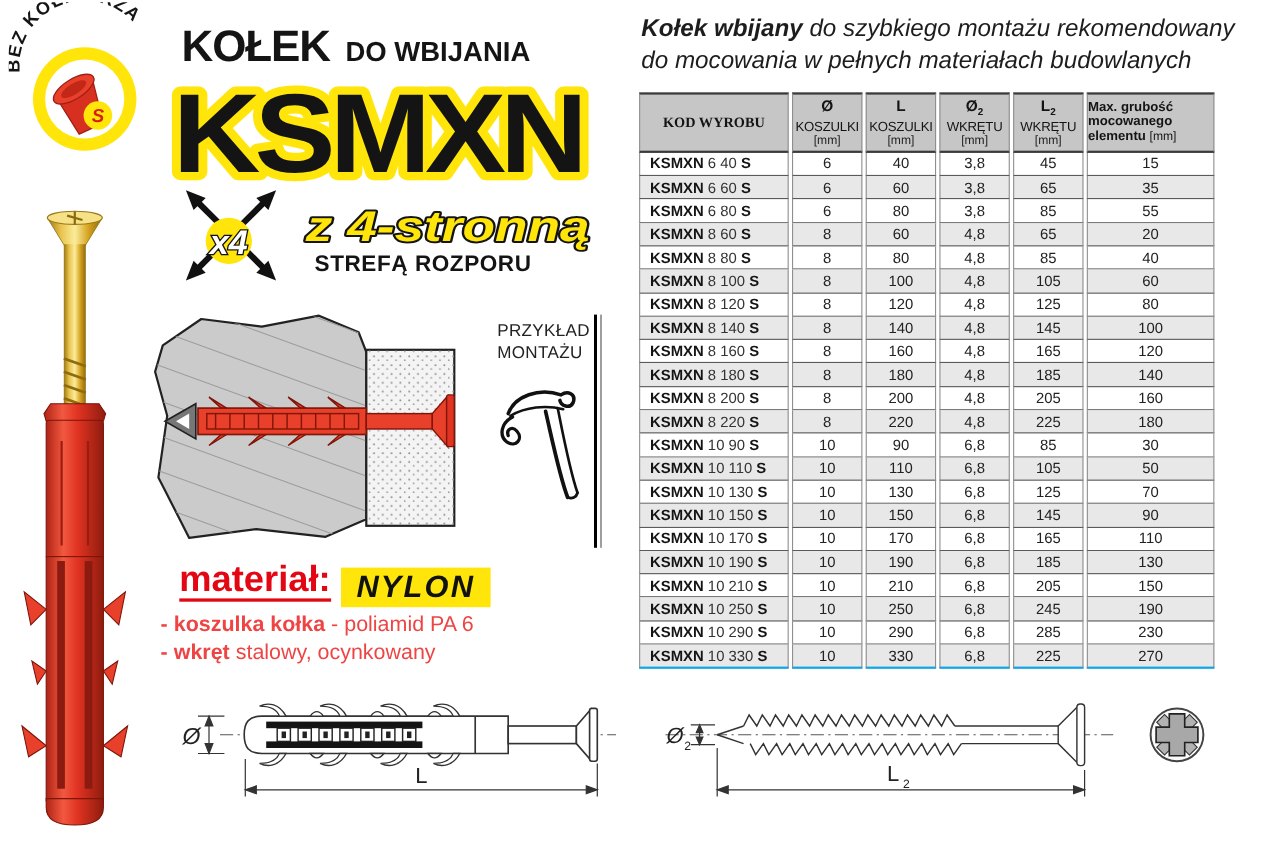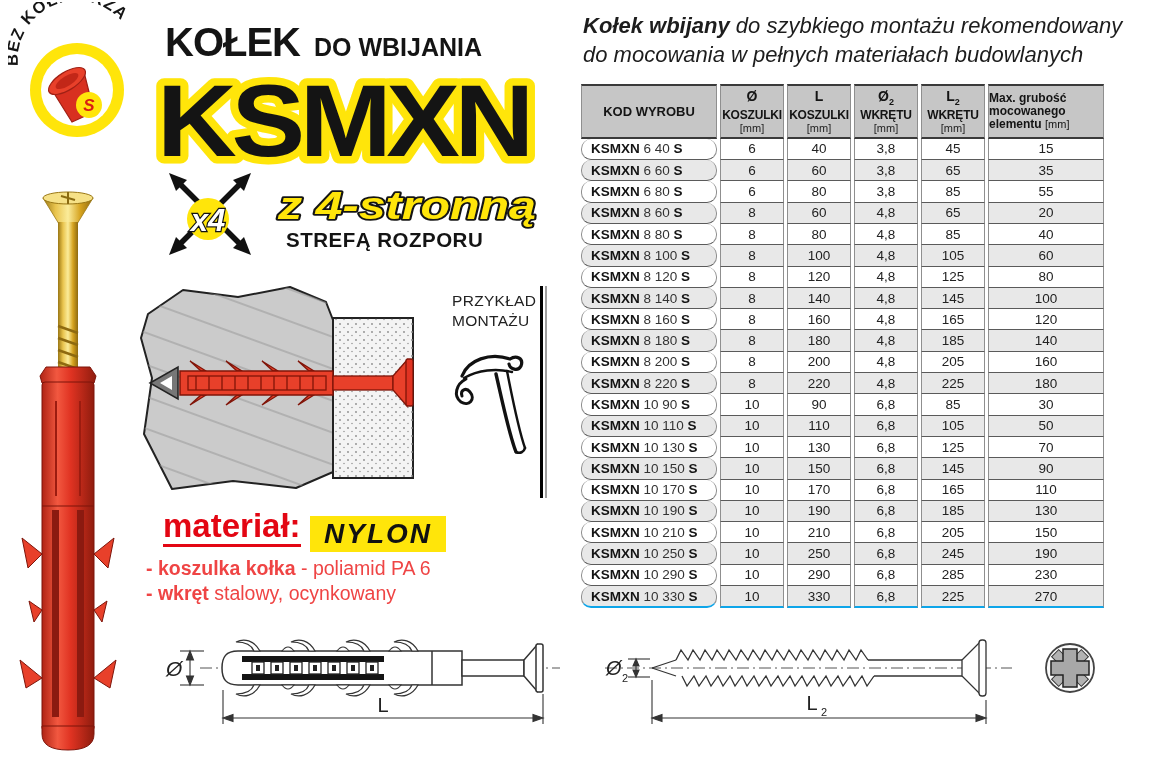--- a/index.html
+++ b/index.html
@@ -30,27 +30,27 @@
   .intro b{font-weight:700;}
 
   
   .spec-table{left:578px;top:84px;border-collapse:separate;border-spacing:3px 0;table-layout:fixed;}
   .spec-table th,.spec-table td{border-left:1px solid #8f8f8f;border-right:1px solid #8f8f8f;}
   .spec-table th{background:#c6c6c6;border-top:2px solid #3a3a3a;border-bottom:2px solid #3a3a3a;
                  padding:3px 0;vertical-align:middle;height:42px;}
   .spec-table td{border-bottom:1px solid #5a5a5a;height:20.3px;padding:0;font-size:13.5px;color:#222;}
   .spec-table tbody tr:nth-child(even) td{background:#e8e8e8;}
   .spec-table tbody tr:last-child td{border-bottom:2px solid #0ea5e9;}
-  .spec-table td.code{text-align:left;padding-left:9px;white-space:nowrap;color:#333;border-radius:10px;}
+  .spec-table td.code{text-align:left;padding-left:9px;white-space:nowrap;color:#333;}
   .spec-table td.code b{color:#141414;}
   .spec-table td.num{text-align:center;}
   .h-sym{font-size:14px;font-weight:bold;line-height:14px;text-align:center;}
   .h-sym sub{font-size:9px;}
-  .h-name{font-size:12px;font-weight:bold;line-height:13px;text-align:center;letter-spacing:-.2px;}
-  .h-name-big{font-size:13px;font-weight:bold;text-align:center;}
+  .h-name{font-size:12px;font-weight:normal;line-height:13px;text-align:center;letter-spacing:-.2px;}
+  .h-name-big{font-size:13px;font-weight:bold;text-align:center;font-family:Liberation Serif, serif;}
   .h-unit{font-size:11px;font-weight:normal;line-height:12px;text-align:center;color:#222;}
   .h-name2{font-size:12px;font-weight:bold;line-height:13px;text-align:left;}
   .h-unit-in{font-weight:normal;font-size:11px;}
 
   svg text{font-family:"Liberation Sans","DejaVu Sans",sans-serif;}
 </style>
 </head>
 <body>
 
 <div class="page">

